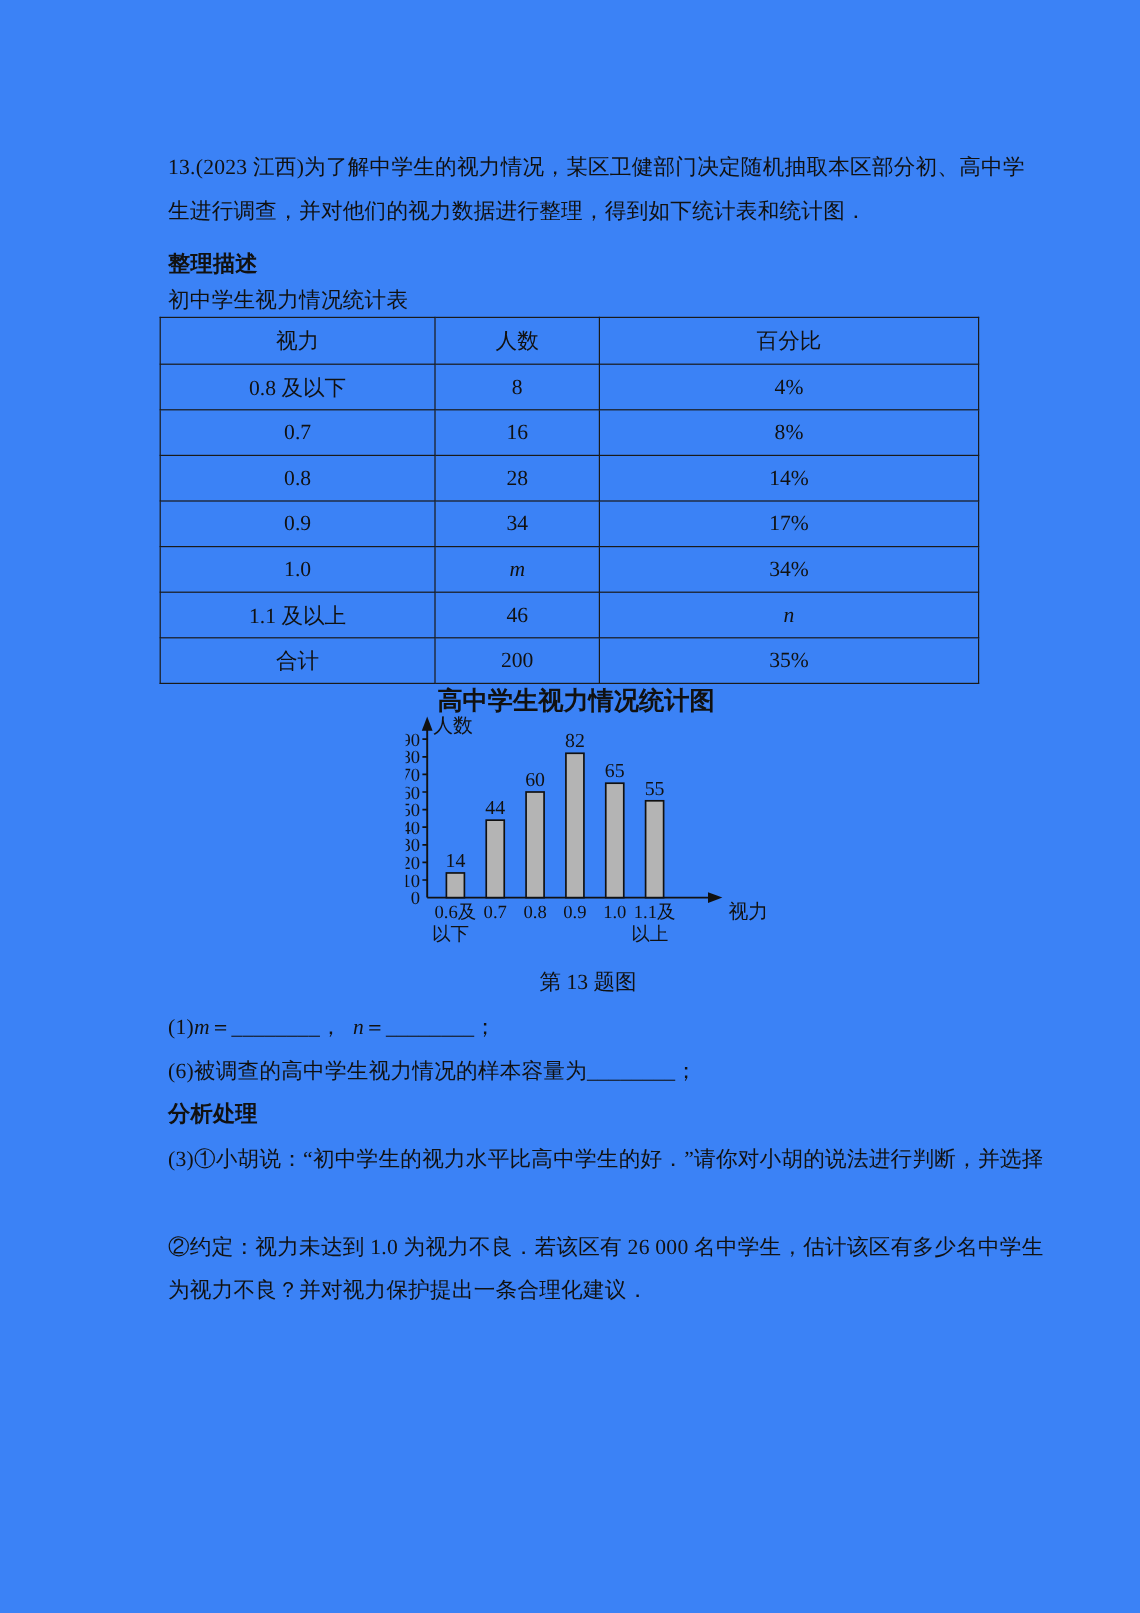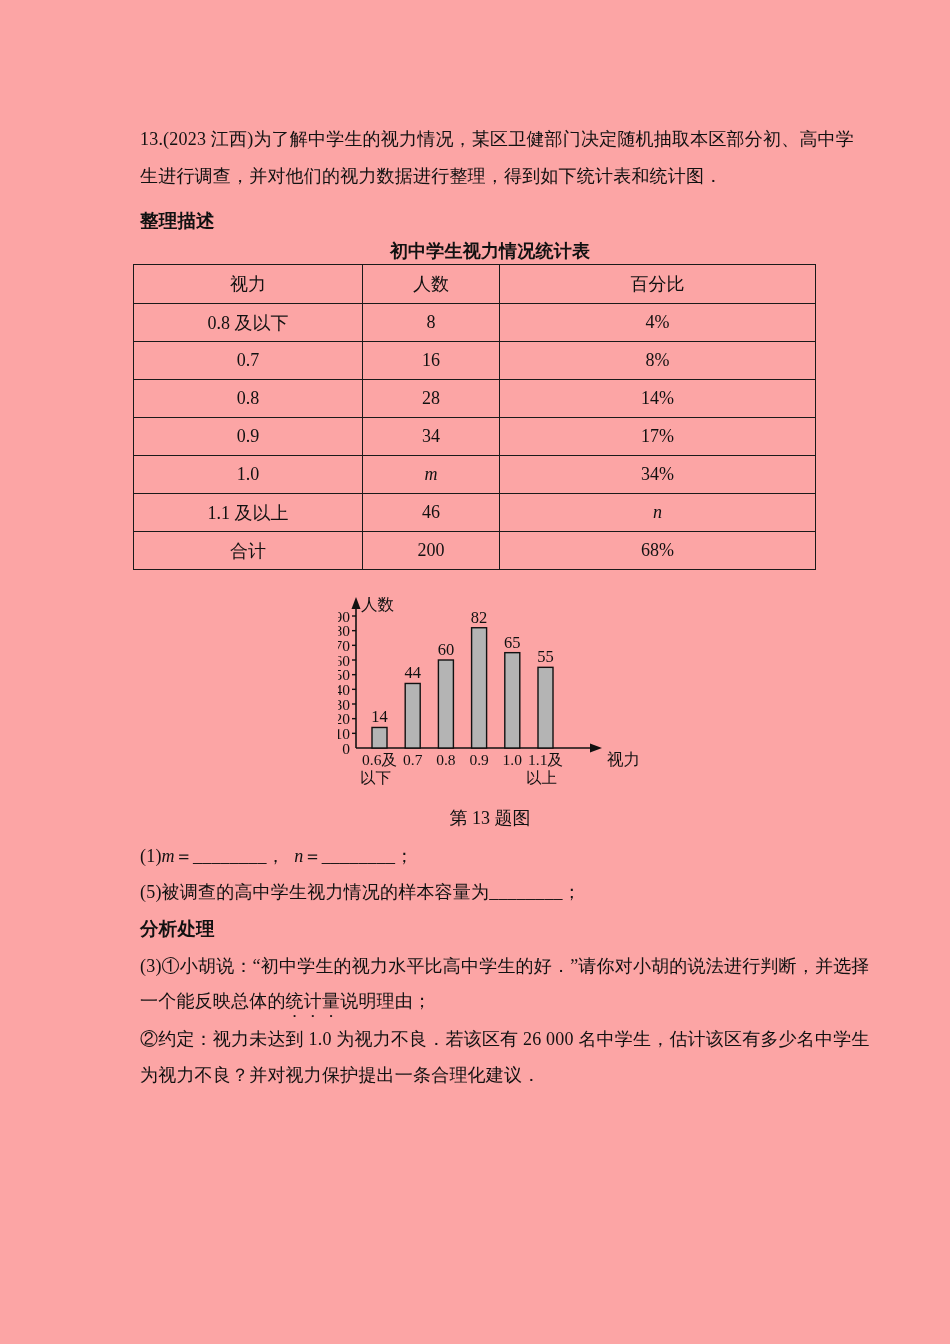--- a/index.html
+++ b/index.html
@@ -1,44 +1,43 @@
 <!DOCTYPE html>
 <html><head>
 <meta charset="utf-8">
 <style>
   * { margin: 0; padding: 0; box-sizing: border-box; }
   html, body { background: #ffffff; }
   .page {
     position: relative;
     width: 950px;
     height: 1344px;
-    background: #fca5a5;
+    background: #3b82f6;
     font-family: "Liberation Serif", serif;
     color: #111;
     overflow: hidden;
   }
   .tline {
     position: absolute;
     left: 140px;
     width: 700px;
     font-size: 18px;
     line-height: 26px;
     white-space: nowrap;
     letter-spacing: 0.2px;
   }
   .heading {
     font-family: "DejaVu Sans", sans-serif;
     font-weight: bold;
     font-size: 18.5px;
   }
   .subheading {
     font-family: "DejaVu Sans", sans-serif;
-    font-weight: bold;
-    font-size: 18px;
-    text-align: center;
+    font-weight: normal;
+    font-size: 18px;
   }
   table.stat {
     position: absolute;
     left: 133px;
     top: 264px;
     width: 682px;
     border-collapse: collapse;
     table-layout: fixed;
   }
   table.stat td, table.stat th {
@@ -134,25 +133,26 @@
           <td>34%</td>
         </tr>
         <tr>
           <td>1.1 及以上</td>
           <td>46</td>
           <td class="var">n</td>
         </tr>
         <tr>
           <td>合计</td>
           <td>200</td>
-          <td>68%</td>
+          <td>35%</td>
         </tr>
       </tbody>
   </table>
 
+  <div class="chart-title">高中学生视力情况统计图</div>
 
   <svg class="chart" id="bar-chart" width="320" height="200" viewBox="0 0 320 200">
       <line x1="18" y1="152" x2="18" y2="8" stroke="#111" stroke-width="1.6"></line>
       <polygon points="18,1 13.5,13 22.5,13" fill="#111"></polygon>
       <line x1="18" y1="152" x2="254" y2="152" stroke="#111" stroke-width="1.6"></line>
       <polygon points="264,152 252,147.5 252,156.5" fill="#111"></polygon>
       <text x="23" y="14" font-size="16.5">人数</text>
       <text x="269" y="169" font-size="16.5">视力</text>
       <text x="12" y="157.5" font-size="15.5" text-anchor="end">0</text>
       <line x1="14" y1="137.33333333333334" x2="18" y2="137.33333333333334" stroke="#111" stroke-width="1.4"></line>
@@ -192,22 +192,21 @@
       <rect x="200" y="71.33333333333334" width="15" height="80.66666666666666" fill="#b4b4b4" stroke="#111111" stroke-width="1.4"></rect>
       <text x="207.5" y="66.33333333333334" font-size="16.5" text-anchor="middle">55</text>
       <text x="207.5" y="169" font-size="15.5" text-anchor="middle">1.1及</text>
       <text x="203.5" y="187" font-size="15.5" text-anchor="middle">以上</text>
     </svg>
 
   <div class="caption">第 13 题图</div>
 
   <div class="tline" style="top:843px;"><span>(1)</span><span class="var">m</span><span>＝</span><span>________</span><span style="white-space:pre;">，  </span><span class="var">n</span><span>＝</span><span>________</span><span>；</span></div>
 
-  <div class="tline" style="top:879px;">(5)被调查的高中学生视力情况的样本容量为________；</div>
+  <div class="tline" style="top:879px;">(6)被调查的高中学生视力情况的样本容量为________；</div>
 
   <div class="tline heading" style="top:916px;">分析处理</div>
 
   <div class="tline" style="top:953px;">(3)①小胡说：“初中学生的视力水平比高中学生的好．”请你对小胡的说法进行判断，并选择</div>
-  <div class="tline" style="top:988px;"><span>一个能反映总体的</span><span class="emph">统计量</span><span>说明理由；</span></div>
   <div class="tline" style="top:1026px;">②约定：视力未达到 1.0 为视力不良．若该区有 26 000 名中学生，估计该区有多少名中学生</div>
   <div class="tline" style="top:1062px;">为视力不良？并对视力保护提出一条合理化建议．</div>
 
 </div>
 
 </body></html>

